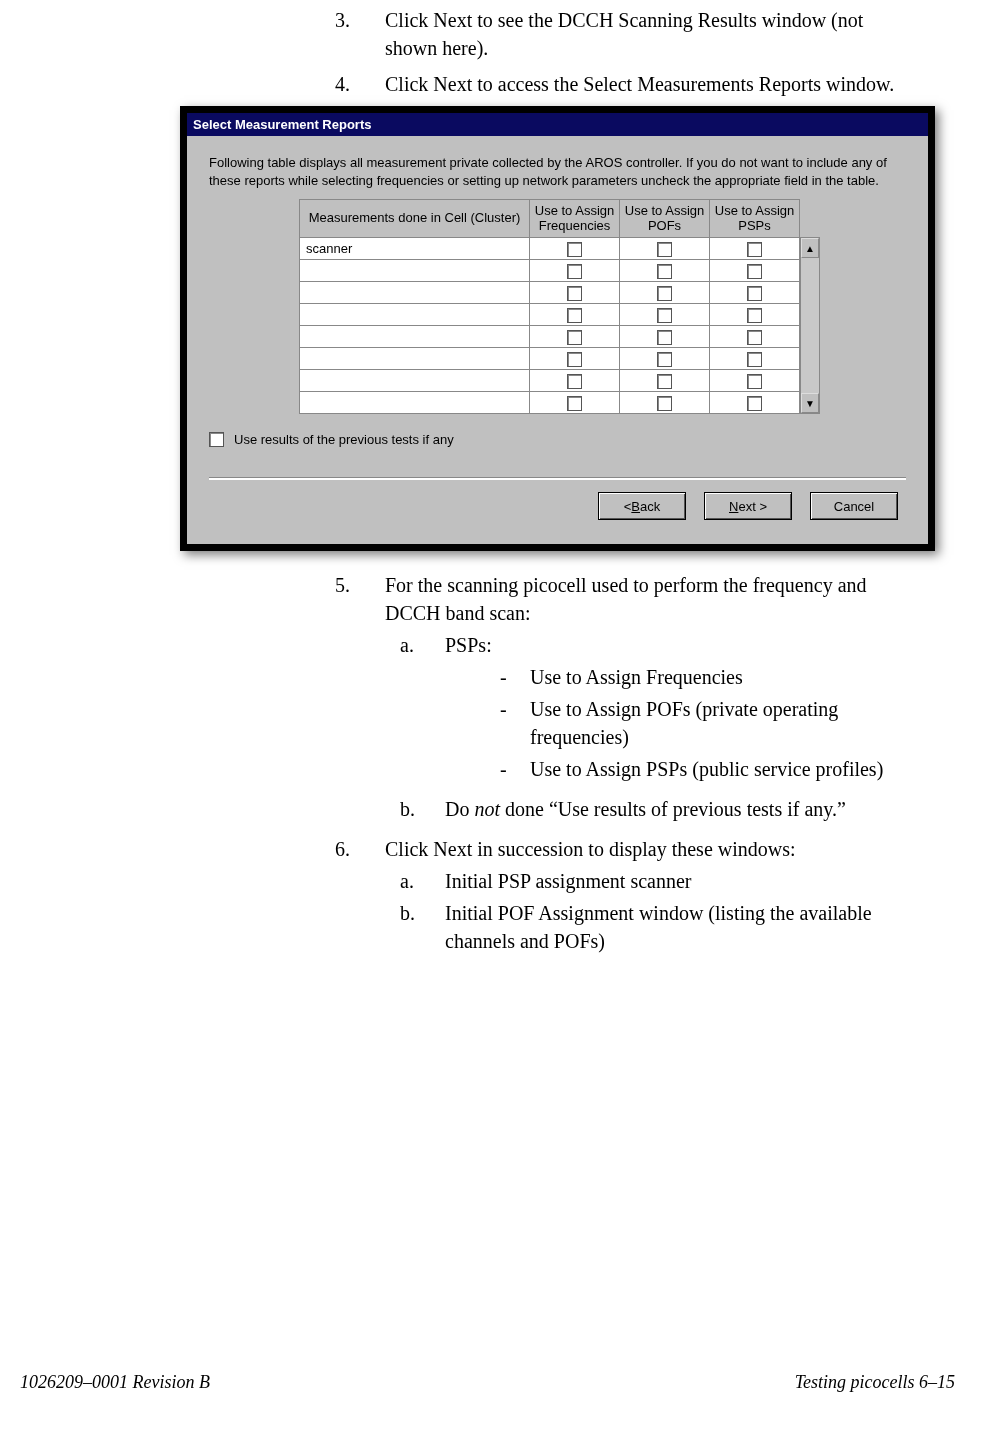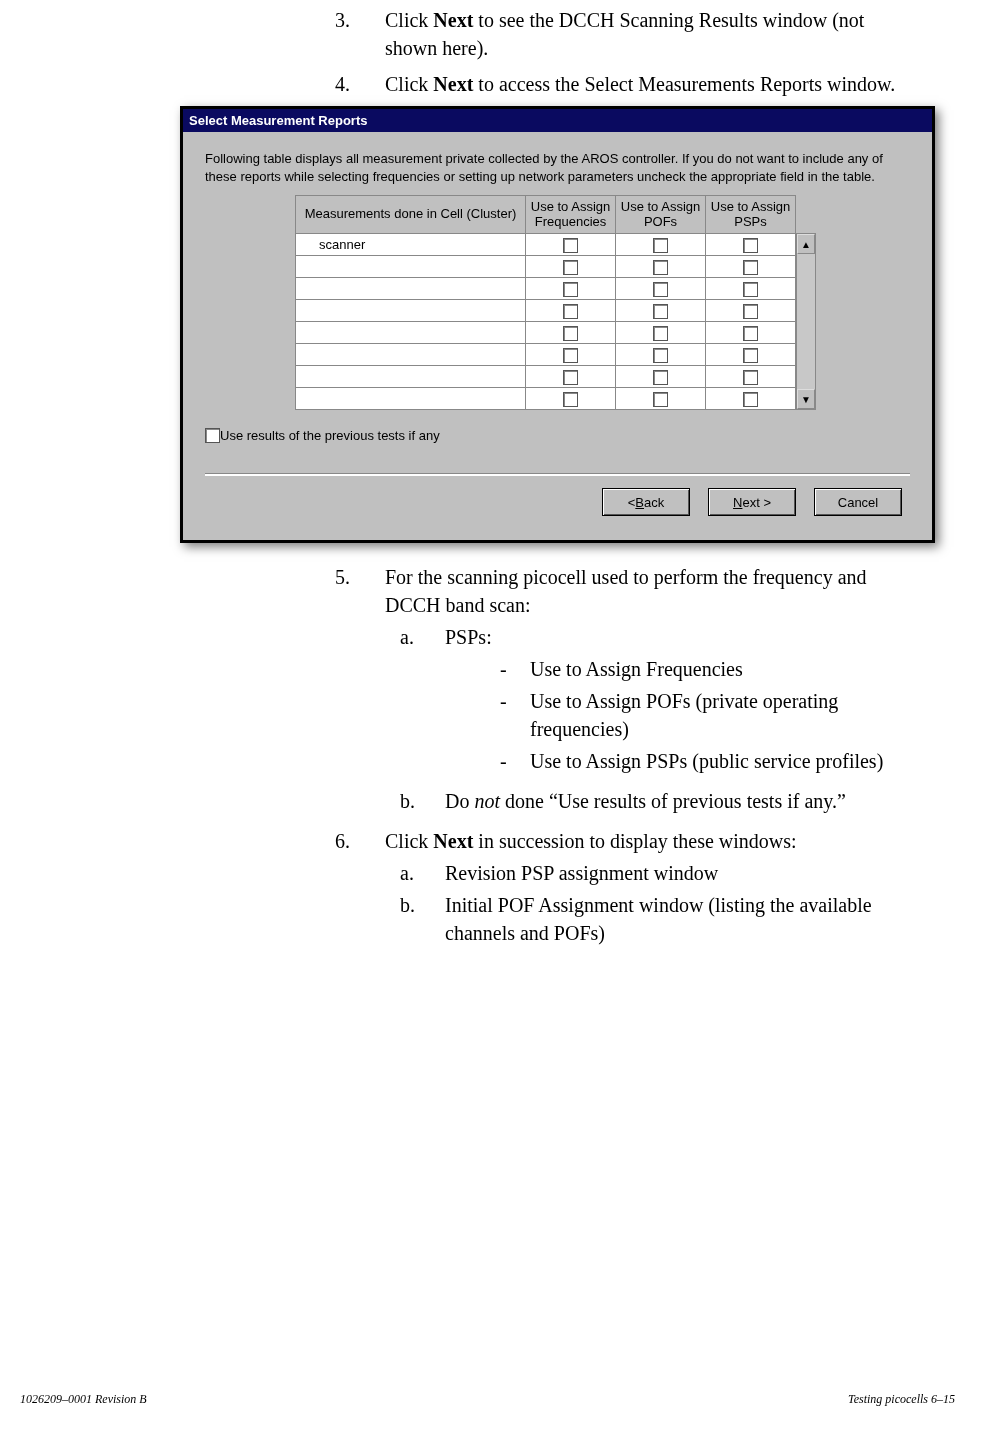--- a/index.html
+++ b/index.html
@@ -59,34 +59,34 @@
   ul.dash > li {
     display: flex;
     margin-bottom: 4px;
     line-height: 1.4;
   }
   ul.dash > li > .d {
     width: 30px;
     flex: 0 0 30px;
     padding-left: 55px;
   }
-  .bold { font-weight: bold; }
+  .bold { font-weight: normal; }
   .italic { font-style: italic; }
 
   
   .dialog-wrap {
     margin: 6px 0 20px 140px;
     width: 755px;
   }
   .dialog {
     font-family: Tahoma, Arial, sans-serif;
     font-size: 13px;
     color: #000;
     background: #c0c0c0;
-    border: 3px solid #000000;
+    border: 7px solid #000000;
     box-shadow: 4px 4px 10px rgba(0,0,0,0.5);
   }
   .titlebar {
     background: linear-gradient(#1a1a7a, #1a1a7a);
     background: #0a0a60;
     color: #fff;
     font-weight: bold;
     padding: 4px 6px;
     font-size: 13px;
   }
@@ -115,21 +115,21 @@
     box-sizing: border-box;
     background: #c0c0c0;
   }
   .tbl th {
     height: 38px;
     padding: 2px 4px;
     line-height: 1.15;
   }
   .tbl td.label {
     text-align: left;
-    padding: 0 23px;
+    padding: 0 6px;
     width: 230px;
     background: #fff;
     border-radius: 8px;
   }
   .tbl td.cb {
     width: 90px;
     background: #fff;
   }
   .cb-box {
     display: inline-block;
@@ -151,21 +151,21 @@
   .scroll .arrow {
     height: 18px;
     background: #c0c0c0;
     border: 1px outset #ddd;
     display:flex;align-items:center;justify-content:center;
     font-size:10px;color:#000;
   }
   .scroll .track { flex:1; }
   .prev-row {
     margin-top: 18px;
-    display:flex;align-items:center;gap:0;
+    display:flex;align-items:center;gap:10px;
   }
   .hr {
     height:2px;
     background:#fff;
     border-top:1px solid #888;
     margin-top:30px;
   }
   .btnrow {
     display:flex;
     justify-content:flex-end;
@@ -178,26 +178,26 @@
     border:1px solid #000;
     box-shadow: inset 1px 1px 0 #fff, inset -1px -1px 0 #555;
     font-family:Tahoma,Arial,sans-serif;font-size:13px;
     display:flex;align-items:center;justify-content:center;
     cursor:default;
   }
   .u { text-decoration: underline; }
 
   .footer {
     position: absolute;
-    bottom: 22px;
+    bottom: 36px;
     left: 20px;
     right: 40px;
     display:flex;justify-content:space-between;
     font-style: italic;
-    font-size: 12px;
+    font-size: 18px;
   }
   .footer .left { font-style: italic; }
   .footer .right { font-style: italic; }
 </style>
 </head>
 <body>
 
 <div class="page">
 
   <div class="instruction-block" style="padding-top:6px;">
@@ -353,21 +353,21 @@
       </li>
       <li style="margin-top:8px;">
         <span class="n">6.</span>
         <span style="flex:1">
           <span>
             <span>Click </span><span class="bold">Next</span><span> in succession to display these windows:</span>
           </span>
           <ol class="sub">
             <li>
               <span class="n">a.</span>
-              <span>Revision PSP assignment window</span>
+              <span>Initial PSP assignment scanner</span>
             </li>
             <li>
               <span class="n">b.</span>
               <span>Initial POF Assignment window (listing the available channels and POFs)</span>
             </li>
           </ol>
         </span>
       </li>
     </ol>
   </div>

